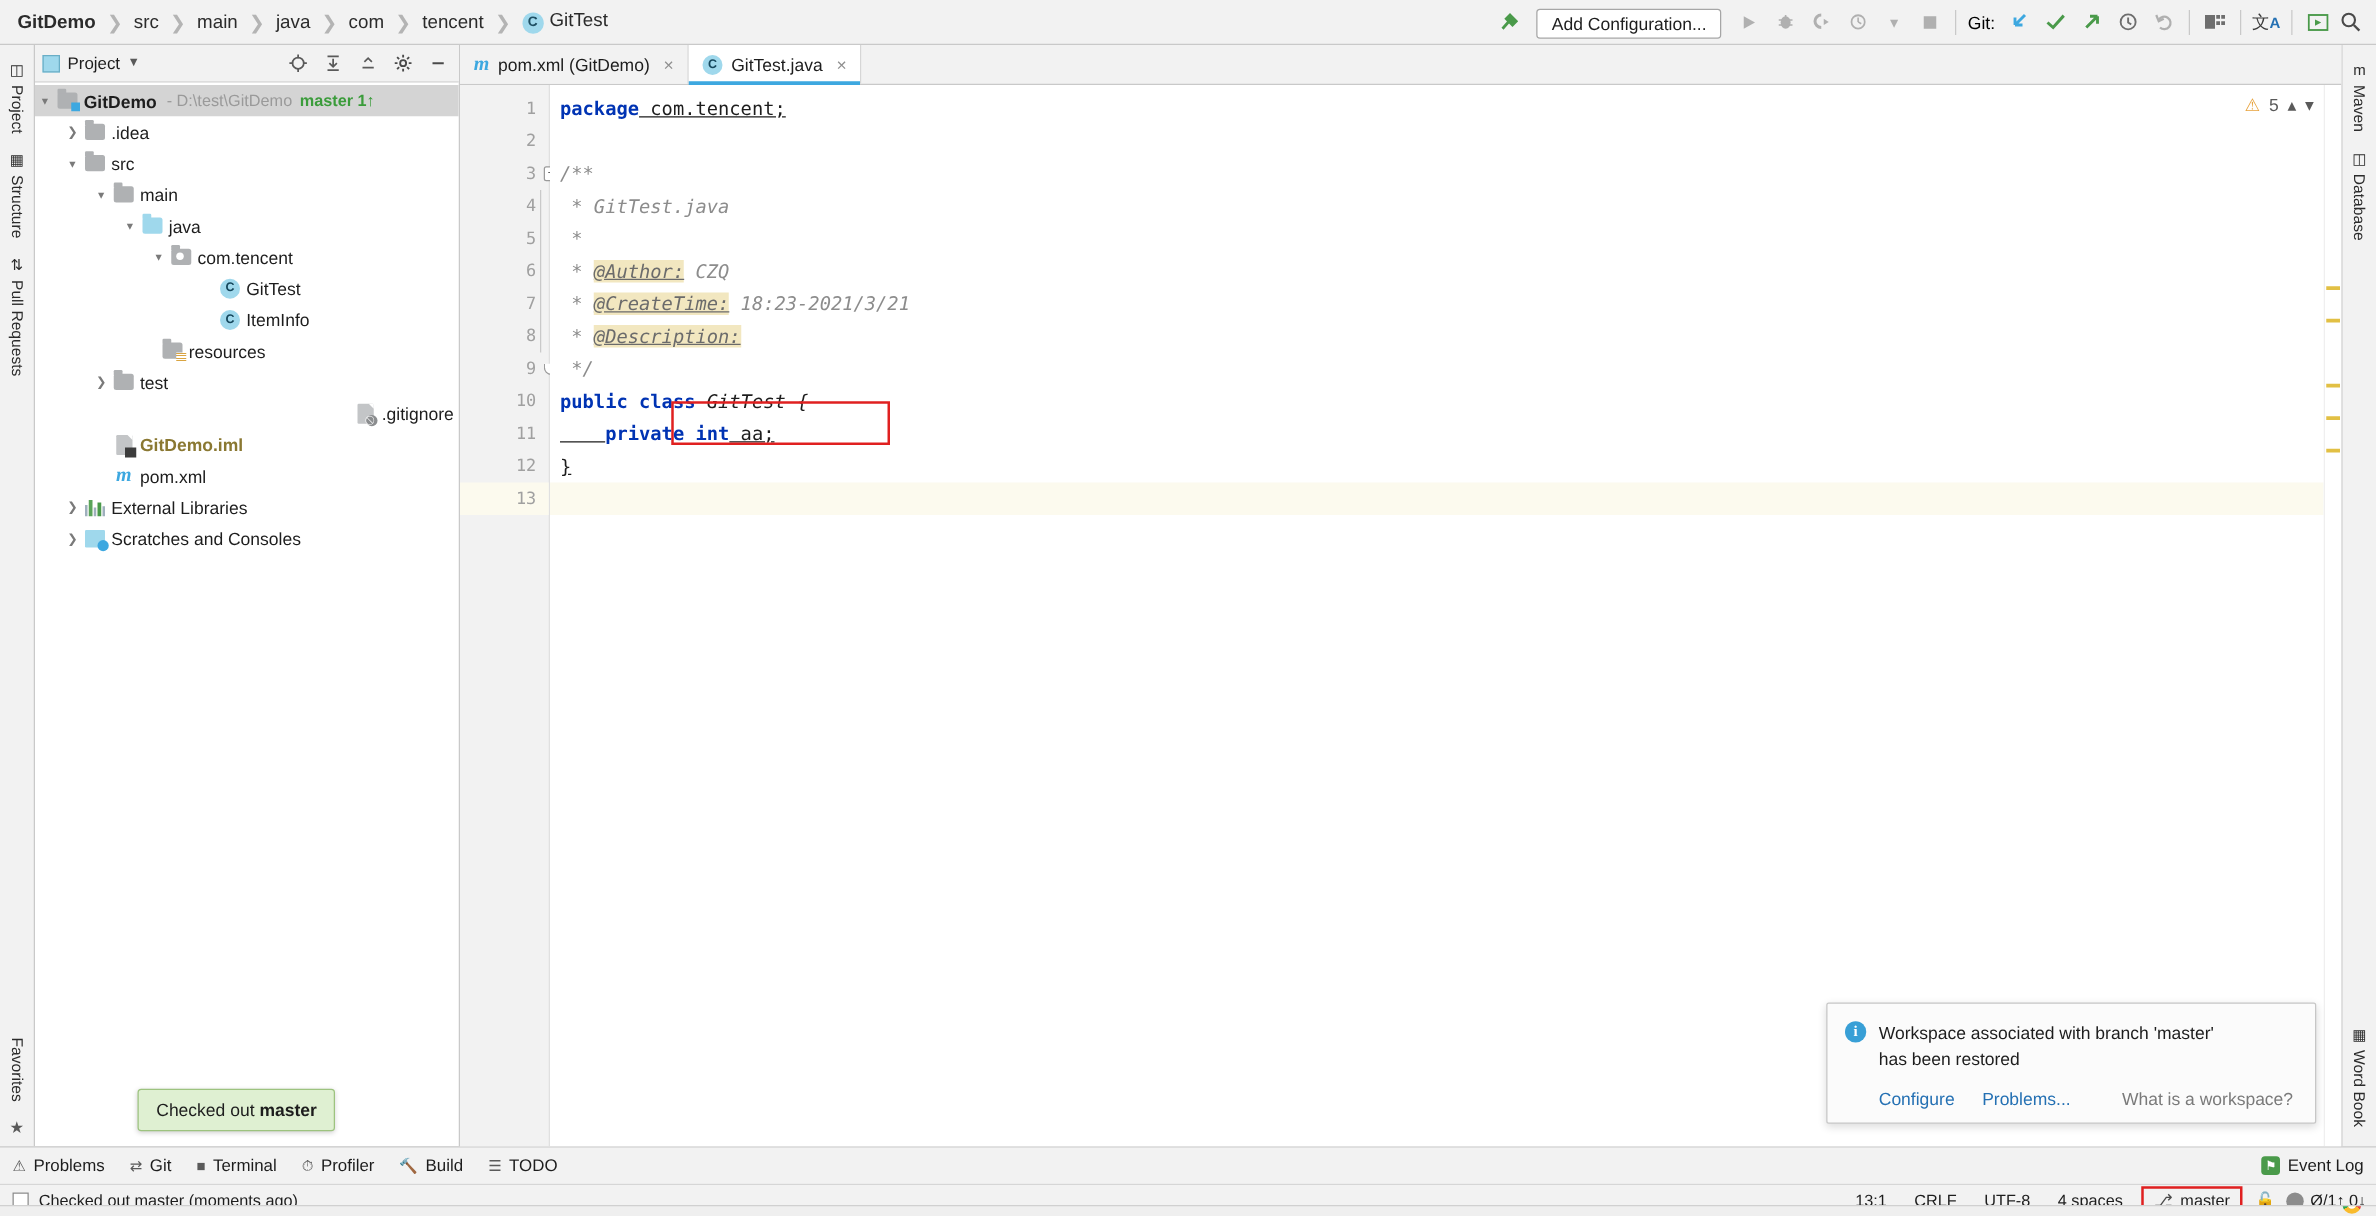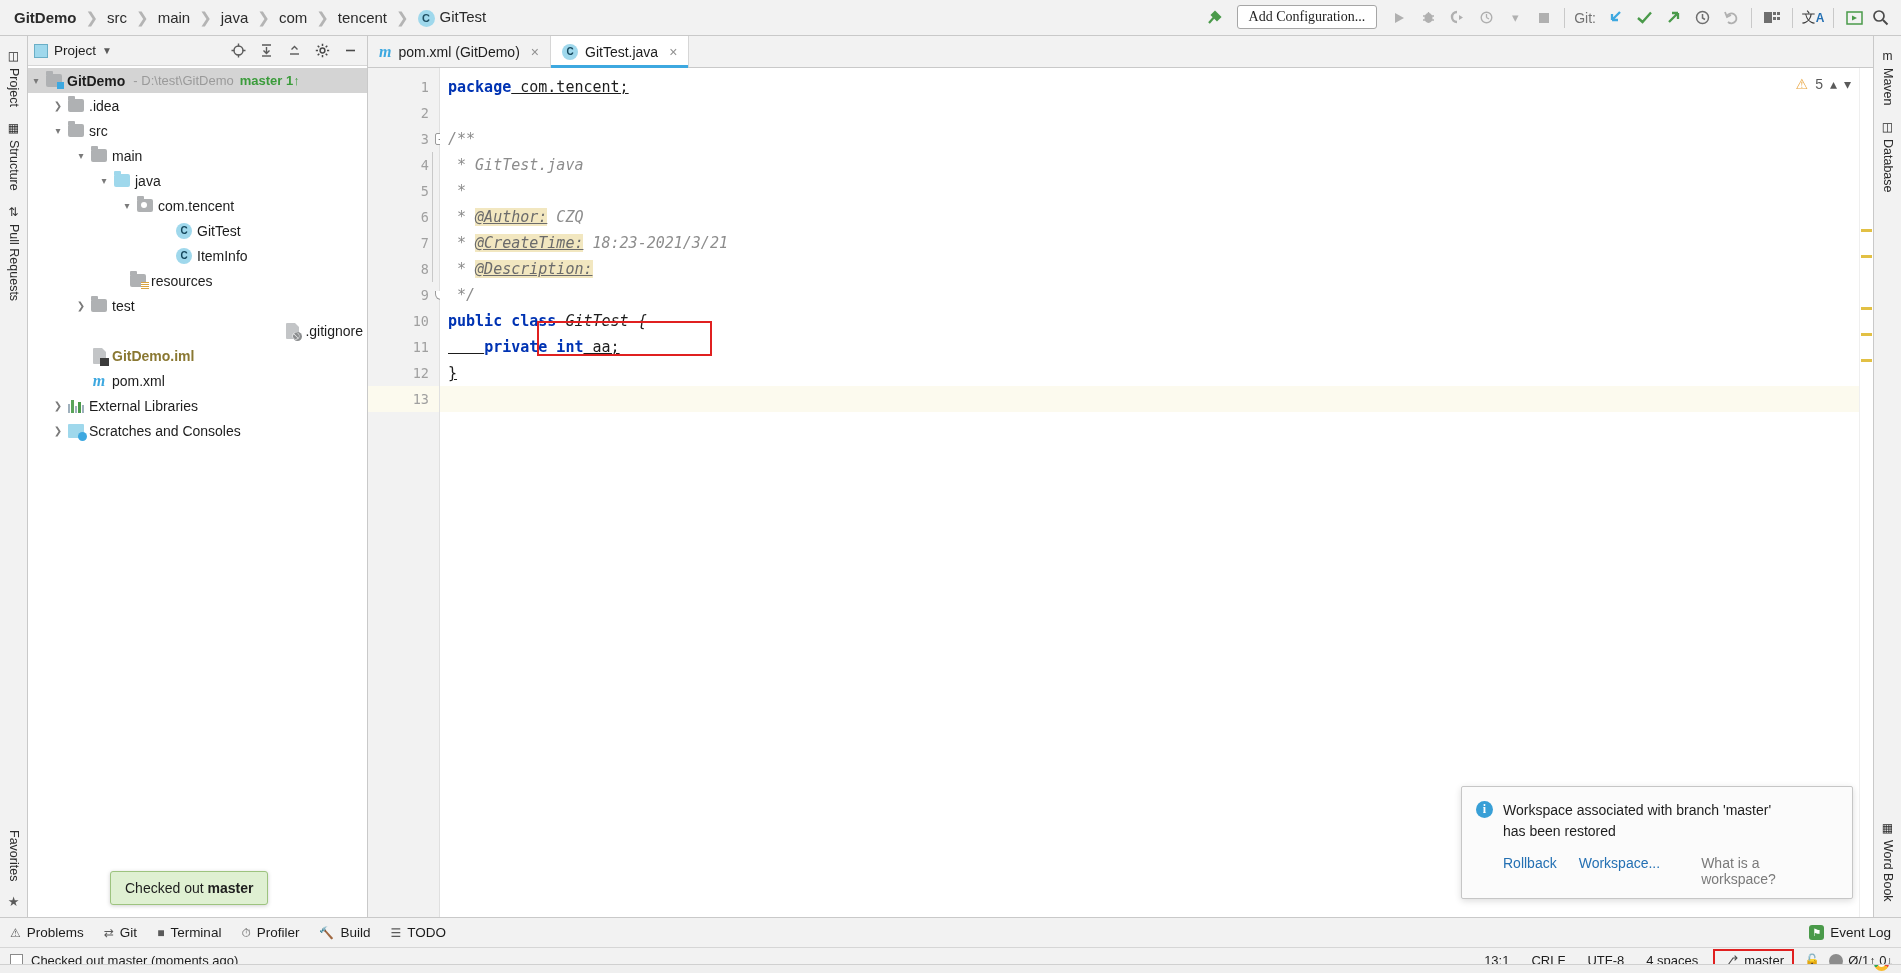--- a/index.html
+++ b/index.html
@@ -25,33 +25,33 @@
   .crumb { font-size: 15px; color: #2b2b2b; padding: 0 4px; white-space: nowrap; }
   .crumb.root { font-weight: bold; }
   .crumb-sep { color: #b4b4b4; font-size: 15px; padding: 0 5px; }
   .crumb-icon {
     width: 17px; height: 17px; border-radius: 50%;
     background: #9fd8ec; color: #1f4f63;
     font-size: 11px; display: inline-flex; align-items: center; justify-content: center;
     margin-right: 5px; font-weight: bold;
   }
   .topbar-spacer { flex: 1; }
-  .tb-group { display: flex; align-items: flex-start; gap: 3px; font-family: Liberation Serif, serif; }
+  .tb-group { display: flex; align-items: flex-end; gap: 3px; }
   .tb-btn {
     width: 26px; height: 26px; display: flex; align-items: center; justify-content: center;
     color: #6e6e6e;
   }
   .tb-btn.dim { color: #b0b0b0; }
   .tb-sep { width: 1px; height: 20px; background: #c9c9c9; margin: 0 7px; }
   .config-btn {
     height: 24px; background: #fff; border: 1px solid #a6a6a6; border-radius: 3px;
     font-size: 14px; padding: 0 11px; display: flex; align-items: center; color: #1d1d1d;
     margin: 0 6px;
   }
-  .git-label { font-size: 14px; color: #737373; margin: 0 6px 0 2px; }
+  .git-label { font-size: 14px; color: #000000; margin: 0 6px 0 2px; }
 
   
   .body { flex: 1; display: flex; min-height: 0; }
 
   
   .rail {
     width: 28px; min-width: 28px; background: #f2f2f2; border-right: 1px solid #c9c9c9;
     display: flex; flex-direction: column; align-items: center; padding-top: 6px;
   }
   .rail.right { border-right: none; border-left: 1px solid #c9c9c9; }
@@ -640,22 +640,22 @@
 
         <div class="balloon">
           <div class="balloon-row">
             <span class="info-i">i</span>
             <div class="balloon-text">
               <div>Workspace associated with branch 'master'</div>
               <div>has been restored</div>
             </div>
           </div>
           <div class="balloon-actions">
-            <span class="blink">Rollback</span>
-            <span class="blink">Workspace...</span>
+            <span class="blink">Configure</span>
+            <span class="blink">Problems...</span>
             <span class="blink muted">What is a workspace?</span>
           </div>
         </div>
 
       </div>
     </div>
 
     <div class="rail right">
       <div class="rail-item">
         <span class="ri">m</span>

